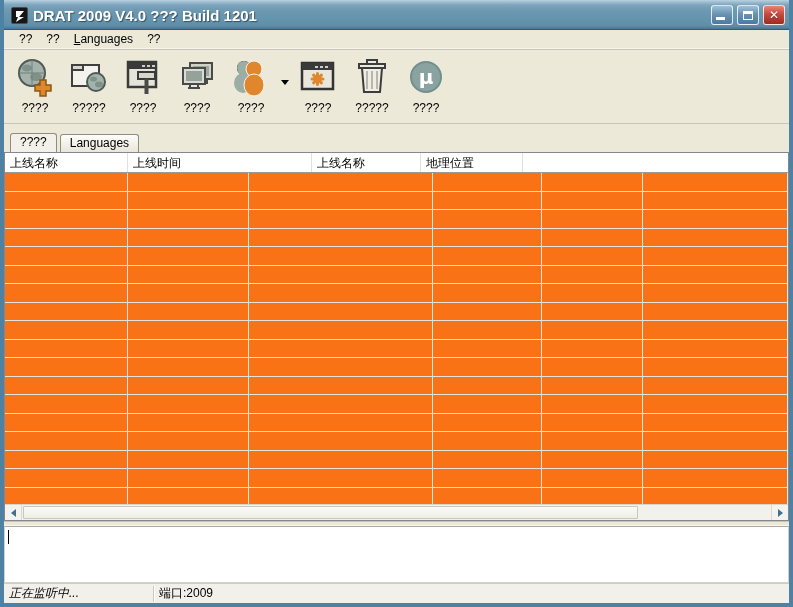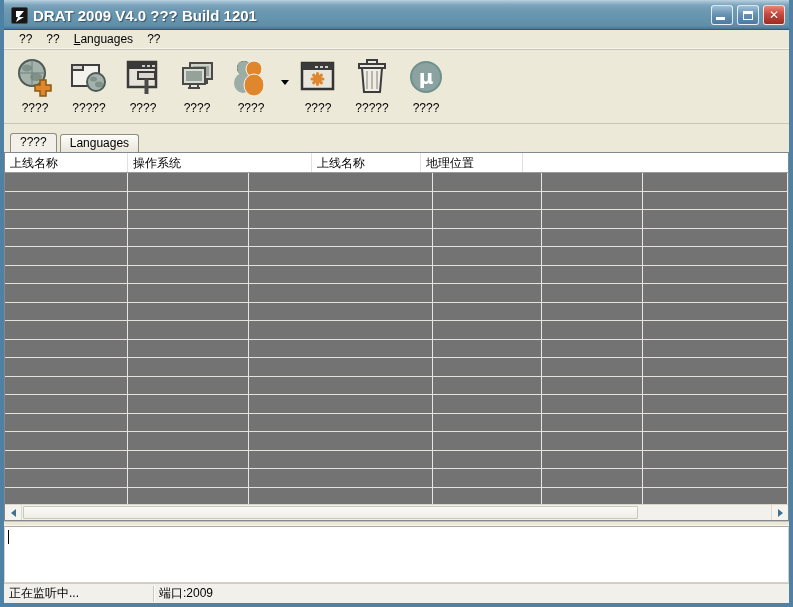--- a/index.html
+++ b/index.html
@@ -53,21 +53,21 @@
   .tabstrip{ height:28px; padding:10px 0 0 6px; display:flex; align-items:flex-end; }
   .tab{
     border:1px solid #8e8d83; border-bottom:none; border-radius:3px 3px 0 0;
     padding:1px 9px 2px 9px; margin-right:3px; font-size:12px;
     background:linear-gradient(180deg,#fdfdfa,#e9e6d9); position:relative;
   }
   .tab.active{ background:#f2f0e8; padding-bottom:3px; z-index:2; }
 
   
   .listview{
-    margin-left:0; width:785px; height:369px; background:#737373;
+    margin-left:0; width:785px; height:369px; background:#f97316;
     border:1px solid #828790; position:relative; display:flex; flex-direction:column;
   }
   .t-head{ display:flex; height:20px; border-bottom:1px solid #9a9a9a; background:#fff; flex:0 0 auto; }
   .t-h{
     padding:2px 0 0 5px; font-size:12px; white-space:nowrap; overflow:hidden;
     border-right:1px solid #e2e0d8;
   }
   .t-body{ flex:1 1 auto; overflow:hidden; }
   .t-row{ display:flex; height:18.5px; }
   .t-cell{ border-right:1px solid #e8e6e0; border-bottom:1px solid #e4e2da; height:100%; }
@@ -84,21 +84,21 @@
     background:linear-gradient(180deg,#fbfaf7,#efede6); border:1px solid #c9c6ba; border-radius:1px;
   }
 
   
   .groove{ height:5px; border-top:1px solid #c8c5b8; border-bottom:1px solid #f8f6ee; background:#ece9d8; }
   .logarea{ height:57px; background:#fff; border:1px solid #d5d2c8; border-top:1px solid #aca99c; position:relative; }
   .caret{ position:absolute; left:3px; top:3px; width:1px; height:14px; background:#000; }
 
   
   .statusbar{ height:20px; background:#f2f0ea; border-top:1px solid #cfccc1; display:flex; align-items:center; font-size:12px; }
-  .sb-panel1{ width:149px; padding-left:5px; white-space:nowrap; overflow:hidden; }
+  .sb-panel1{ width:149px; padding-left:5px; white-space:nowrap; overflow:hidden;font-style:italic; }
   .sb-sep{ width:2px; height:16px; border-left:1px solid #c9c6ba; border-right:1px solid #fff; }
   .sb-panel2{ padding-left:4px; white-space:nowrap; }
 </style>
 </head>
 <body>
 
 <div class="window">
 
   <div class="titlebar">
     <div class="app-icon">
@@ -242,21 +242,21 @@
   </div>
 
   <div class="tabstrip">
     <div class="tab active">????</div>
     <div class="tab">Languages</div>
   </div>
 
   <div class="listview">
     <div class="t-head">
       <div class="t-h" style="width: 123px;">上线名称</div>
-      <div class="t-h" style="width: 184px;">操作系统</div>
+      <div class="t-h" style="width: 184px;">上线时间</div>
       <div class="t-h" style="width: 109px;">上线名称</div>
       <div class="t-h" style="width: 102px;">地理位置</div>
     </div>
     <div class="t-body">
         <div class="t-row">
           <div class="t-cell" style="width: 123px;"></div>
           <div class="t-cell" style="width: 122px;"></div>
           <div class="t-cell" style="width: 184px;"></div>
           <div class="t-cell" style="width: 109px;"></div>
           <div class="t-cell" style="width: 102px;"></div>

